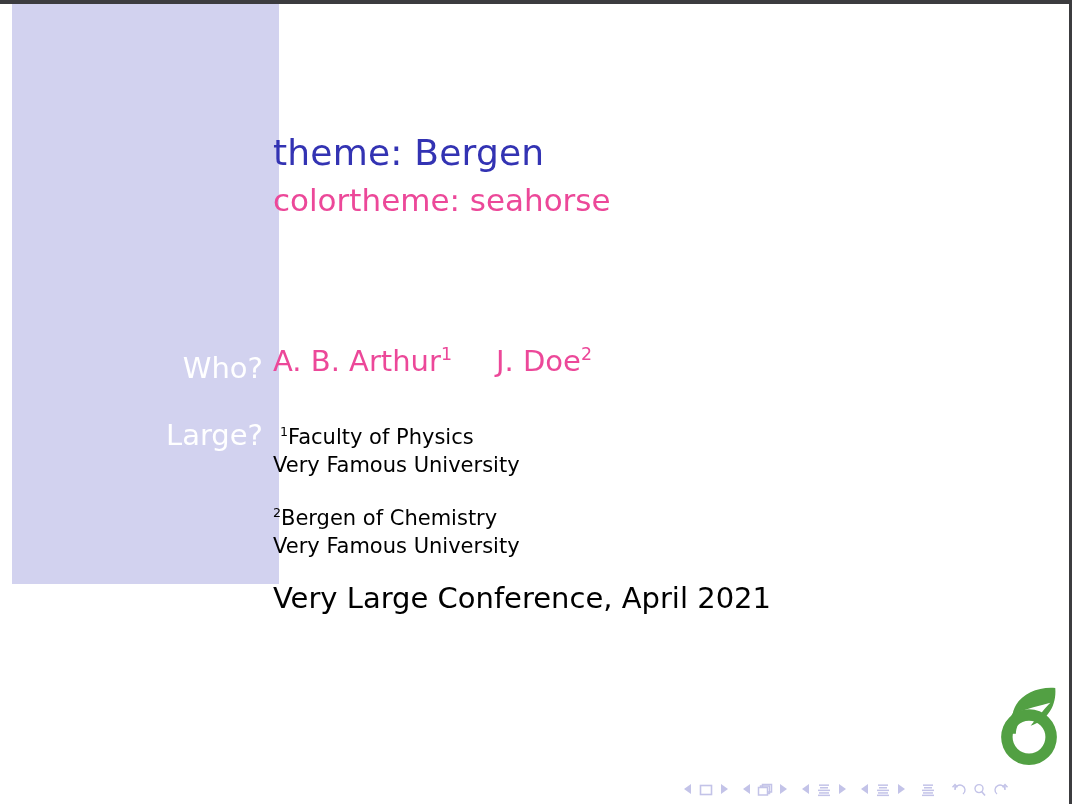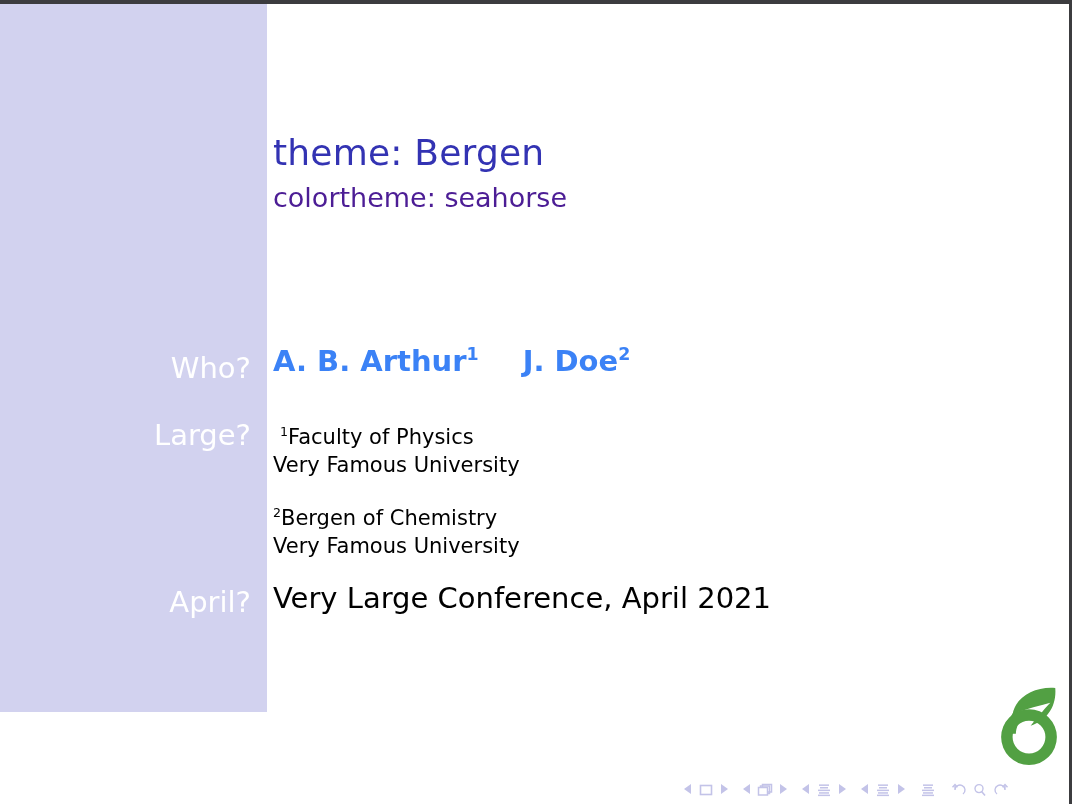--- a/index.html
+++ b/index.html
@@ -26,22 +26,22 @@
   #page-border-right {
     position: absolute;
     right: 0; top: 0;
     width: 3px; height: 804px;
     background: #3c3c3f;
   }
 
   
   #sidebar {
     position: absolute;
-    left: 0; top: 4px;
-    width: 267px; height: 708px;
+    left: 12px; top: 4px;
+    width: 267px; height: 580px;
     background: #d2d2ef;
   }
   .sidebar-label {
     position: absolute;
     right: 16px;
     width: 240px;
     text-align: right;
     color: #ffffff;
     font-size: 29px;
     line-height: 1;
@@ -65,34 +65,33 @@
     left: 0; top: 133px;
     color: #3333b3;
     font-size: 36px;
     line-height: 1.12;
     letter-spacing: 0.2px;
     white-space: nowrap;
   }
   #subtitle {
     position: absolute;
     left: 0; top: 183px;
-    color: #4c1d95;
-    font-size: 27px;
+    color: #ec4899;
+    font-size: 31px;
     line-height: 1.12;
     white-space: nowrap;
   }
 
   #authors {
     position: absolute;
     left: 0; top: 346px;
-    color: #3b82f6;
+    color: #ec4899;
     font-size: 29px;
     line-height: 1.1;
     white-space: nowrap;
-    font-weight: bold;
   }
   #authors .gap {
     display: inline-block;
     width: 44px;
   }
   sup {
     font-size: 0.60em;
     vertical-align: super;
     line-height: 0;
   }

